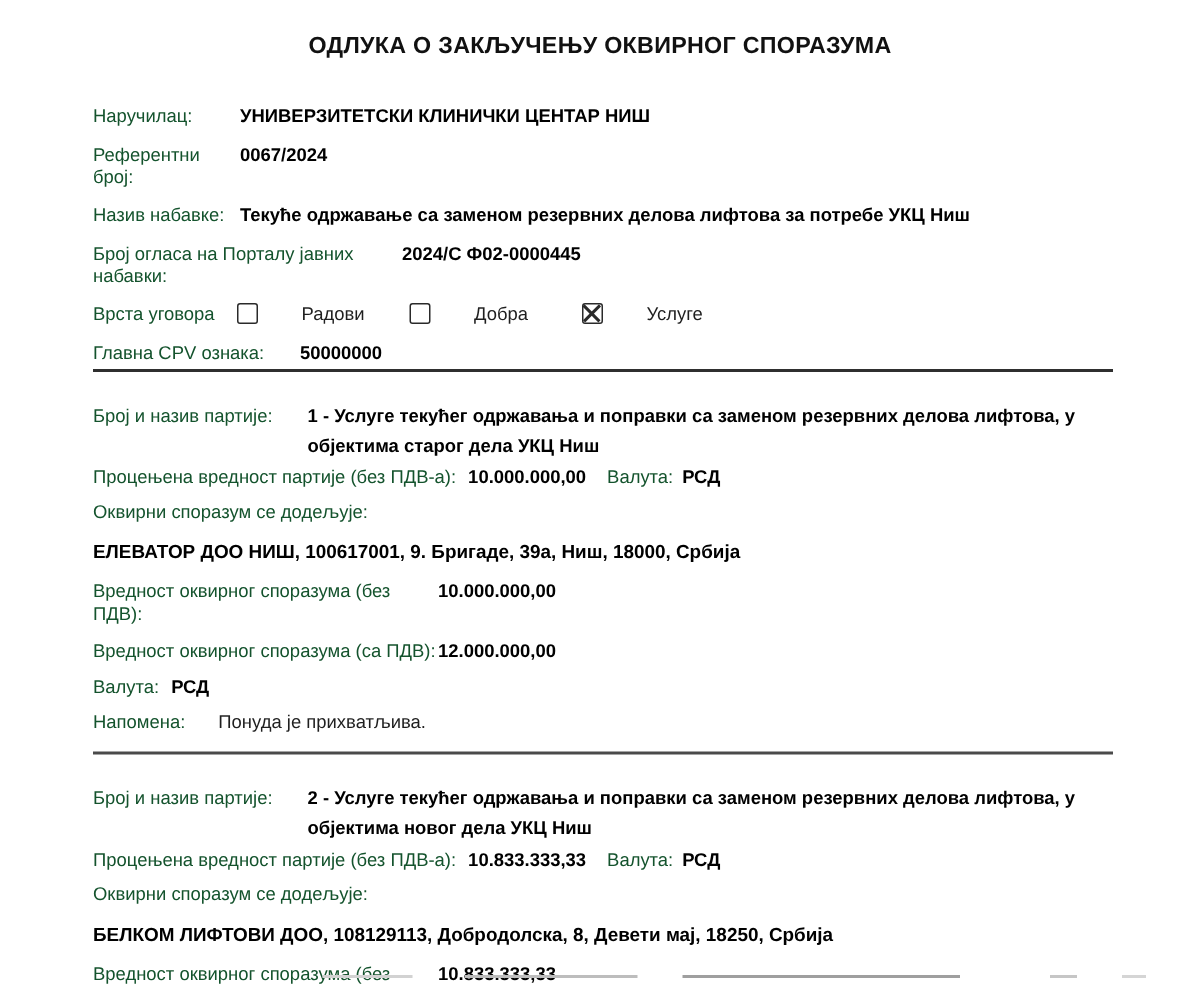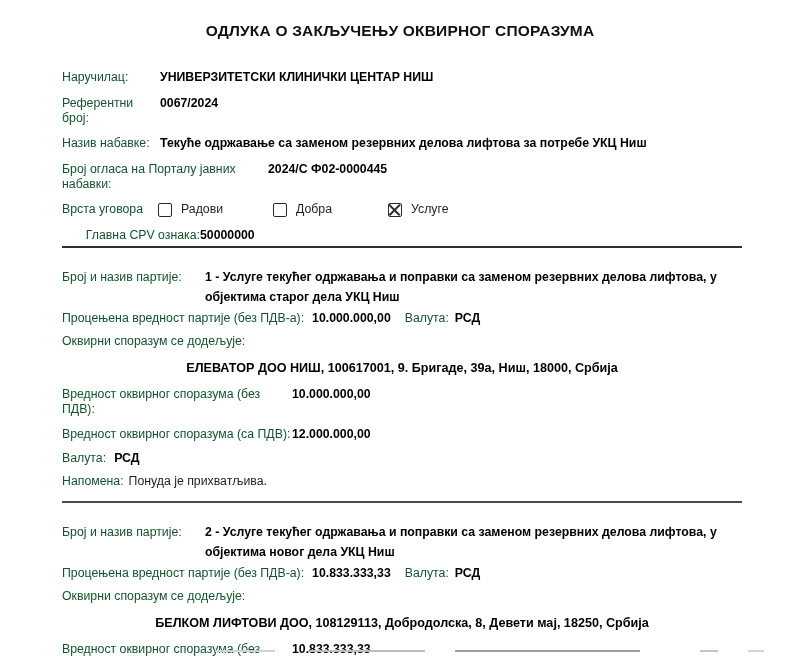--- a/index.html
+++ b/index.html
@@ -33,21 +33,21 @@
   .w96  { width:96px; }
   .w138 { width:138px; }
   .w143 { width:143px; }
   .w230 { width:230px; }
 
   .sep  { height:2px; background:#2f2f2f; margin:1px 0 0 0; }
   .sep2 { height:2px; background:#4a4a4a; margin:2px 0 0 0; }
 
   
   .cb-group { display:flex; align-items:center; }
-  .cb-opt { display:flex; align-items:flex-end; }
+  .cb-opt { display:flex; align-items:flex-start;gap:20px; }
   .cb-opt.o1 { width:115px; }
   .cb-opt.o2 { width:115px; }
   .cbox {
     width:14px; height:14px; flex:none;
     border:1.6px solid #2a2a2a; border-radius:2px;
     position:relative; margin-right:9px; background:#fff;
     box-sizing:border-box;
   }
   .cbox.checked::before, .cbox.checked::after {
     content:""; position:absolute; left:-2px; top:4.6px;
@@ -55,30 +55,30 @@
   }
   .cbox.checked::before { transform:rotate(45deg); }
   .cbox.checked::after  { transform:rotate(-45deg); }
 
   
   .lot { padding-top:19px; }
   .lot .title-row { margin-bottom:4px; }
   .lot .title-row .val { line-height:20px; width:545px; }
   .lot .r-proc   { margin-top:4px;  margin-bottom:8px; }
   .lot .r-award  { margin-top:5px;  margin-bottom:5px; }
-  .lot .r-supp   { margin-top:11px;  margin-bottom:11px; line-height:16px; font-size:12.6px;justify-content:center; }
+  .lot .r-supp   { margin-top:11px;  margin-bottom:11px; line-height:16px; font-size:12.6px; }
   .lot .r-v1     { margin-bottom:10px; }
   .lot .r-v2     { margin-bottom:9px; }
   .lot .r-cur    { margin-bottom:8px; }
   .lot .r-note   { margin-bottom:0; }
 
   .gap8  { margin-left:8px; }
   .gap14 { margin-left:14px; }
   .gap6  { margin-left:6px; }
-  .gap5  { margin-left:5px; }
+  .gap5  { margin-left:22px; }
   .note-val { color:#1f1f1f; font-weight:normal; }
 
   
   .scan-line { position:absolute; top:650px; left:0; width:800px; height:2px; }
   .scan-line span { position:absolute; top:0; height:1.6px; display:block; }
   .scan-line .s1 { left:215px; width:60px;  background:#d2d2d2; }
   .scan-line .s2 { left:310px; width:115px; background:#bdbdbd; }
   .scan-line .s3 { left:455px; width:185px; background:#9f9f9f; }
   .scan-line .s4 { left:700px; width:18px;  background:#c6c6c6; }
   .scan-line .s5 { left:748px; width:16px;  background:#d5d5d5; }
@@ -119,21 +119,21 @@
         <span class="cb-opt o2">
           <span class="cbox"></span>
           <span>Добра</span>
         </span>
         <span class="cb-opt">
           <span class="cbox checked"></span>
           <span>Услуге</span>
         </span>
       </div>
 
-      <div class="row" style="margin-bottom:3px;text-align:right;">
+      <div class="row" style="margin-bottom:3px;">
         <span class="lbl w138">Главна CPV ознака:</span>
         <span class="val">50000000</span>
       </div>
     </div>
 
     <div class="sep"></div>
 
     <div class="lot">
       <div class="row title-row">
         <span class="lbl w143" style="line-height:20px">Број и назив партије:</span>

